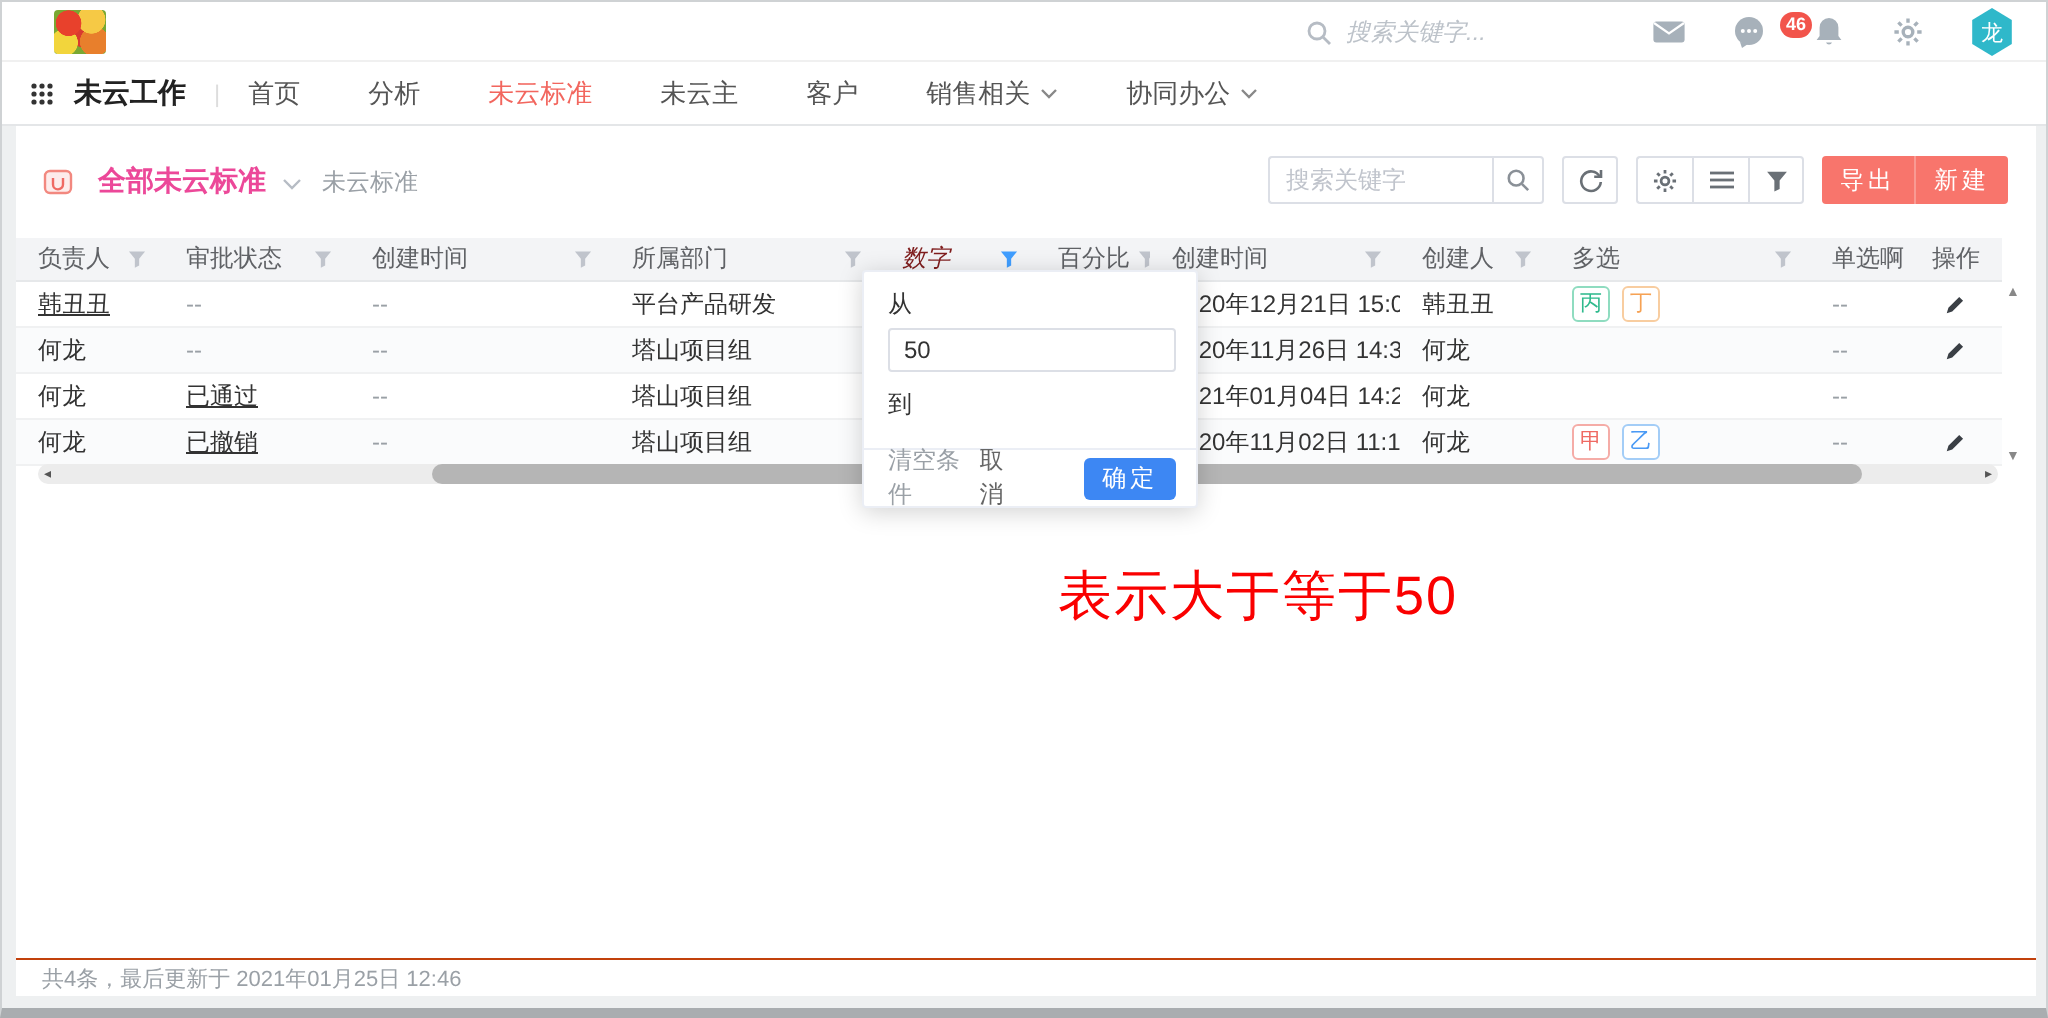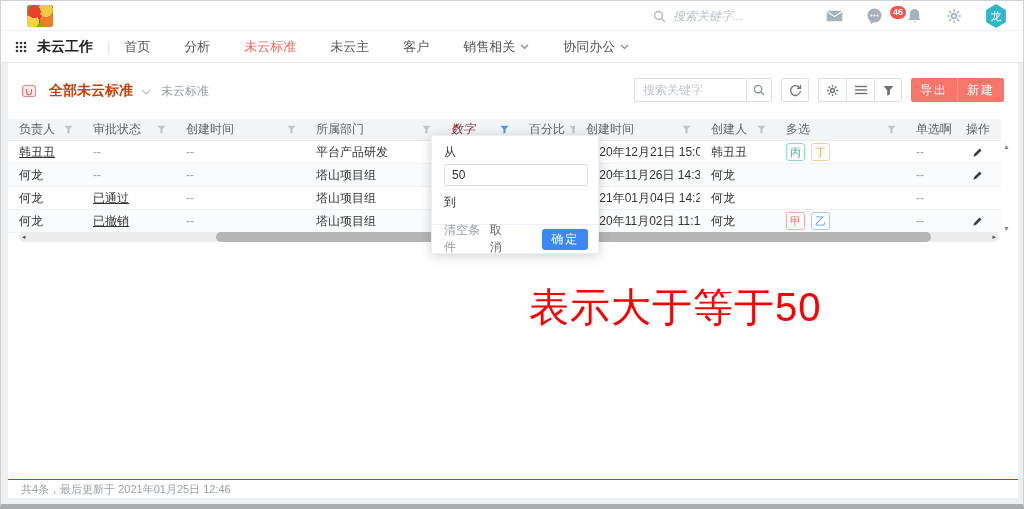--- a/index.html
+++ b/index.html
@@ -33,21 +33,21 @@
   .nav-divider { color:#ddd; margin-right:14px; }
   .nav-item { margin-right:34px; color:#555; font-size:13px; cursor:pointer; display:flex; align-items:center; gap:5px; }
   .nav-item.active { color:#f2665e; }
 
   
   .panel { position:absolute; left:7px; top:62px; width:1010px; height:435px; background:#fff; }
 
   
   .view-toolbar { position:absolute; left:7px; top:72px; width:1010px; height:36px; background:#fff; display:flex; align-items:center; }
   .view-icon { margin:0 12px 0 13px; }
-  .view-title { font-weight:bold; font-size:14px; color:#c2410c; }
+  .view-title { font-weight:bold; font-size:14px; color:#ec4899; }
   .view-chevron { margin:2px 10px 0 8px; }
   .view-subtitle { color:#9aa0a6; font-size:12px; }
   .tb-right { position:absolute; right:14px; top:5px; display:flex; align-items:center; gap:9px; }
   .tb-search { display:flex; }
   .tb-search input { width:112px; height:24px; border:1px solid #dcdfe6; border-right:none; border-radius:2px 0 0 2px; padding:0 8px; font-size:12px; color:#333; outline:none; }
   .tb-search input::placeholder { color:#c0c4cc; }
   .tb-search .sbtn { width:26px; height:24px; border:1px solid #dcdfe6; border-radius:0 2px 2px 0; background:#fff; display:flex; align-items:center; justify-content:center; cursor:pointer; }
   .tb-btn { width:28px; height:24px; border:1px solid #dcdfe6; background:#fff; border-radius:2px; display:flex; align-items:center; justify-content:center; cursor:pointer; }
   .tb-group { display:flex; }
   .tb-group .tb-btn { border-radius:0; border-right:none; }
@@ -90,21 +90,21 @@
            border-radius:2px; box-shadow:0 2px 12px rgba(0,0,0,.18); z-index:10; }
   .pp-label { margin:8px 12px 3px; color:#333; }
   .pp-input { display:block; width:144px; height:22px; margin:0 12px; border:1px solid #dcdfe6; border-radius:2px; padding:0 7px; font-size:12px; color:#333; outline:none; }
   .pp-input::placeholder { color:#c0c4cc; }
   .pp-footer { position:absolute; left:0; bottom:0; width:100%; height:29px; border-top:1px solid #ebeef5; display:flex; align-items:center; }
   .pp-clear { margin-left:12px; color:#9aa0a6; cursor:pointer; }
   .pp-cancel { margin-left:auto; color:#666; letter-spacing:2px; cursor:pointer; }
   .pp-ok { margin:0 10px 0 26px; width:48px; height:21px; background:#3d87f3; color:#fff; border-radius:3px; text-align:center; line-height:21px; letter-spacing:2px; cursor:pointer; }
 
   
-  .annotation { position:absolute; left:528px; top:279px; font-size:40px; color:#fa0000; font-weight:500; letter-spacing:1px; }
+  .annotation { position:absolute; left:528px; top:279px; font-size:27px; color:#fa0000; font-weight:500; letter-spacing:1px; }
   .page-footer { position:absolute; left:7px; top:478px; width:1010px; height:19px; border-top:1px solid #c2410c; background:#fff;
                  display:flex; align-items:center; padding-left:13px; color:#9aa0a6; font-size:11px; }
   svg { display:block; }
 </style>
 </head>
 <body>
 
 <div class="screen">
 
   <div class="topbar">

